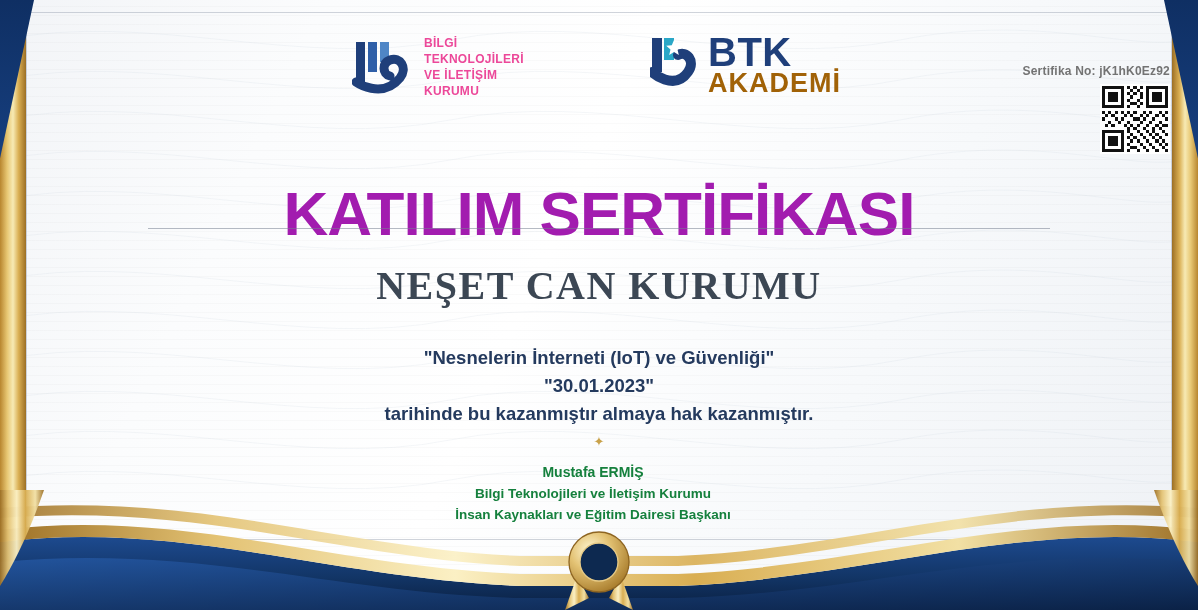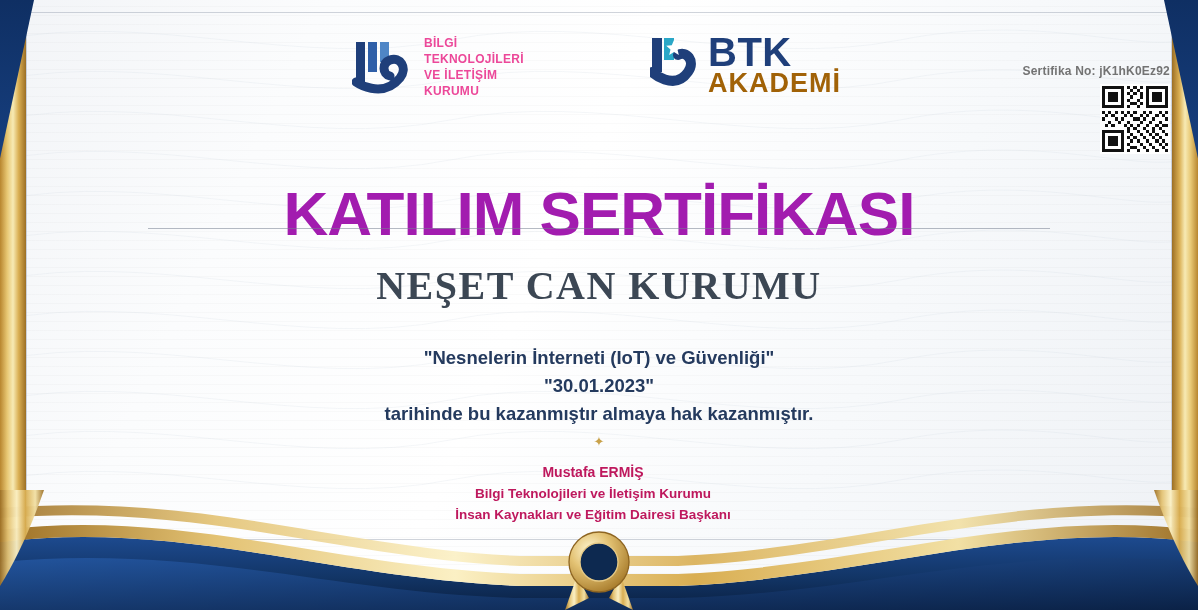--- a/index.html
+++ b/index.html
@@ -193,21 +193,21 @@
     text-align: center;
     color: #c9a24a;
     font-size: 13px;
   }
 
   .signature {
     position: absolute;
     top: 462px;
     left: 0; right: 12px;
     text-align: center;
-    color: #be185d;
+    color: #15803d;
     line-height: 1.55;
   }
   .signature .name { font-size: 14px; font-weight: bold; }
   .signature .role { font-size: 13.5px; font-weight: bold; }
 </style>
 </head>
 <body>
 
 <div id="certificate">
 

